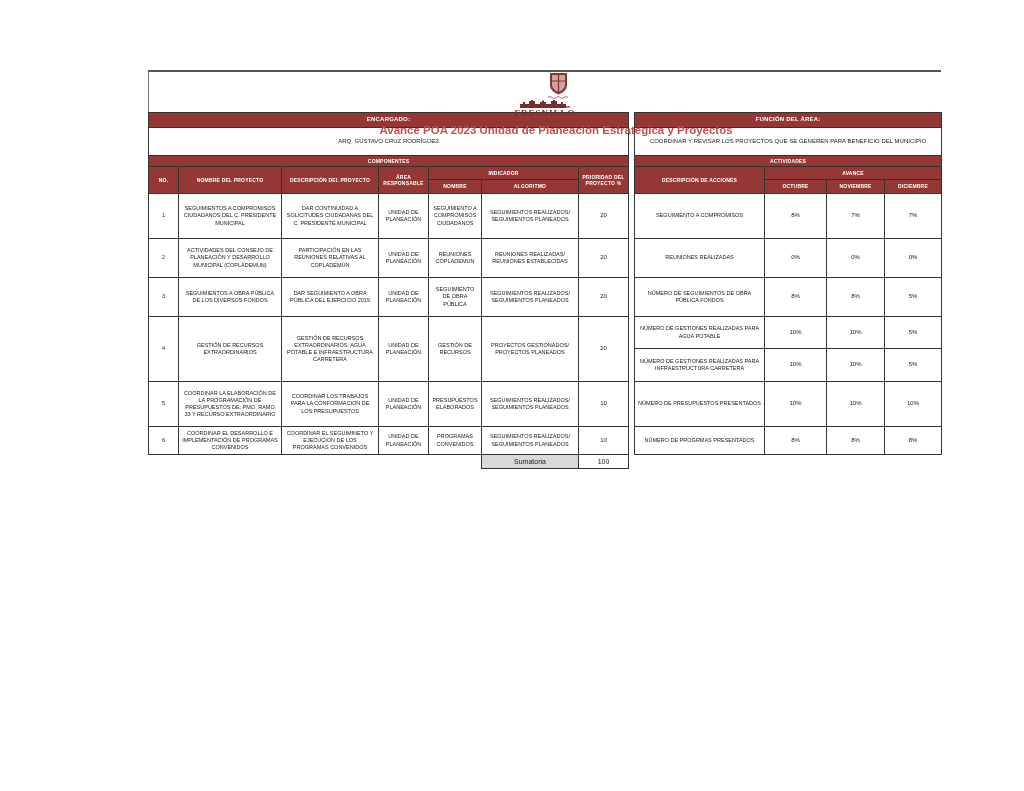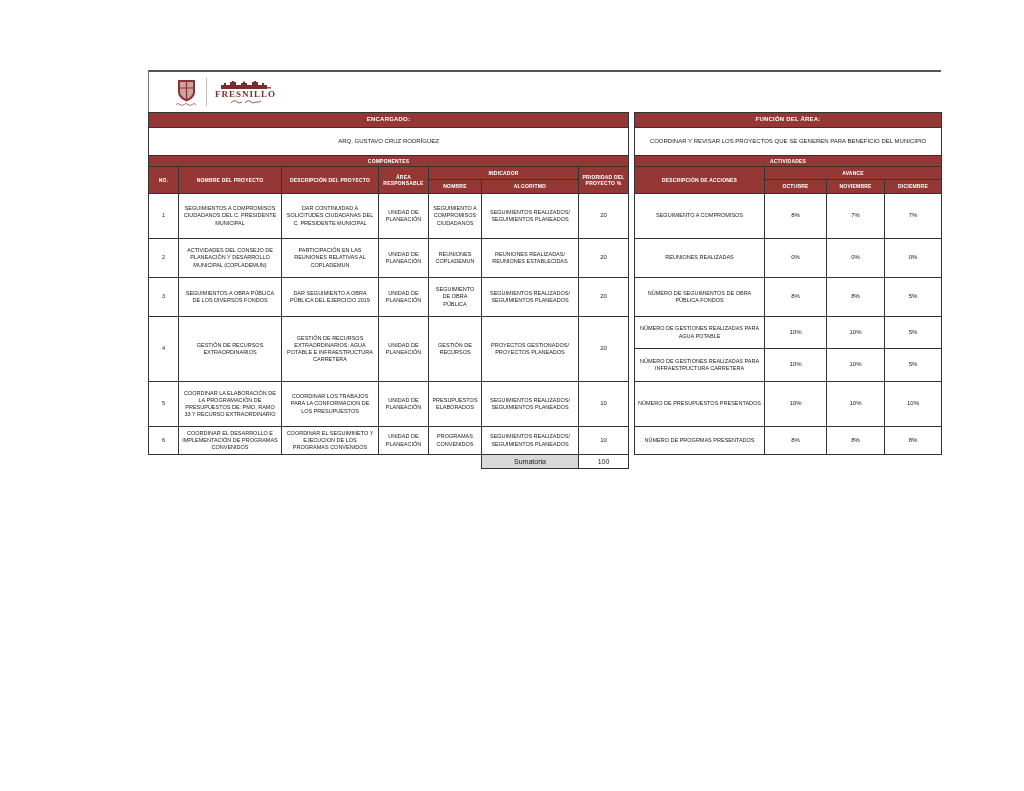--- a/index.html
+++ b/index.html
@@ -9,21 +9,21 @@
   }
   *{box-sizing:border-box;}
   html,body{margin:0;padding:0;background:#fff;}
   body{font-family:"Liberation Sans", sans-serif;}
   #canvas{position:relative;width:1024px;height:791px;background:#fff;overflow:hidden;}
   #sheet{position:absolute;left:148px;top:70px;width:793px;}
 
   
   .title-strip{
     height:42px;border-top:2px solid #555;border-left:1px solid #777;
-    display:flex;align-items:center;background:#fff;
+    display:flex;align-items:center;background:#fff;flex-direction:column;
   }
   .crest{margin-left:26px;display:flex;flex-direction:column;align-items:center;}
   .logo-divider{width:1px;height:28px;background:#bbb;margin:0 8px 0 9px;}
   .fres-logo{display:flex;flex-direction:column;align-items:center;line-height:1;}
   .fres-name{font-family:"Liberation Serif", serif;font-weight:bold;font-size:9px;
     letter-spacing:1px;color:#7a2e2c;margin-top:1px;}
   .doc-title{margin-left:22px;font-size:11.5px;font-weight:bold;color:var(--title);white-space:nowrap;}
 
   
   table{border-collapse:collapse;table-layout:fixed;width:793px;font-size:5.5px;}
@@ -61,20 +61,21 @@
       <div class="fres-logo">
         <svg width="54" height="9" viewBox="0 0 54 9">
           <path d="M2 9 V5 h3 V3 h2 V5 h4 V2 h2 V1 h2 V2 h2 V5 h5 V3 h2 V1.5 h2 V3 h2 V5 h5 V2 h2 V1 h2 V2 h2 V5 h4 V3 h2 V5 h3 V9 Z" fill="#7a2e2c"></path>
           <rect x="2" y="7.2" width="50" height="1.2" fill="#7a2e2c"></rect>
         </svg>
         <div class="fres-name">FRESNILLO</div>
         <svg width="34" height="6" viewBox="0 0 34 6">
           <path d="M2 4 q3 -4 6 -1 q2 2 5 0 M16 4 q3 -4 6 -1 q2 2 5 0 q2 1 5 -1" stroke="#7a2e2c" stroke-width="0.8" fill="none"></path>
         </svg>
       </div>
+      <div class="doc-title">Avance POA 2023 Unidad de Planeación Estratégica y Proyectos</div>
     </div>
 
     <table>
       <colgroup>
         <col style="width:30px">
           <col style="width:103px">
           <col style="width:97px">
         <col style="width:50px">
           <col style="width:53px">
           <col style="width:97px">

